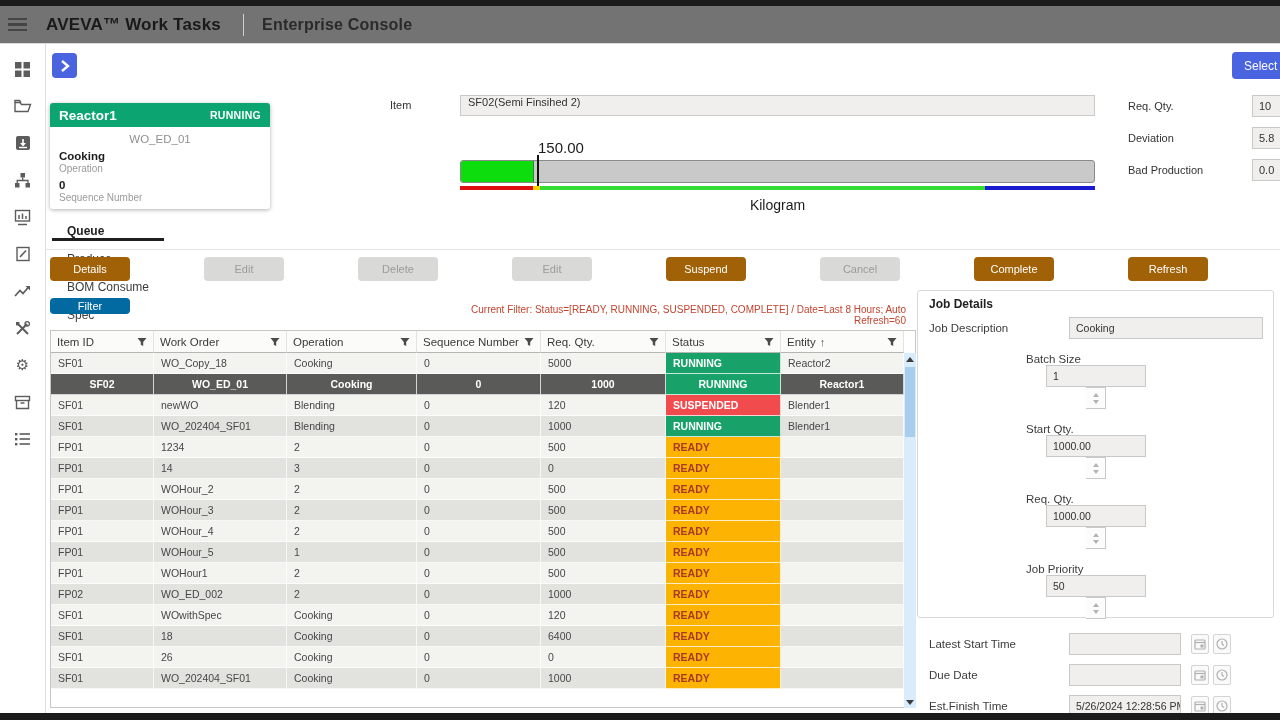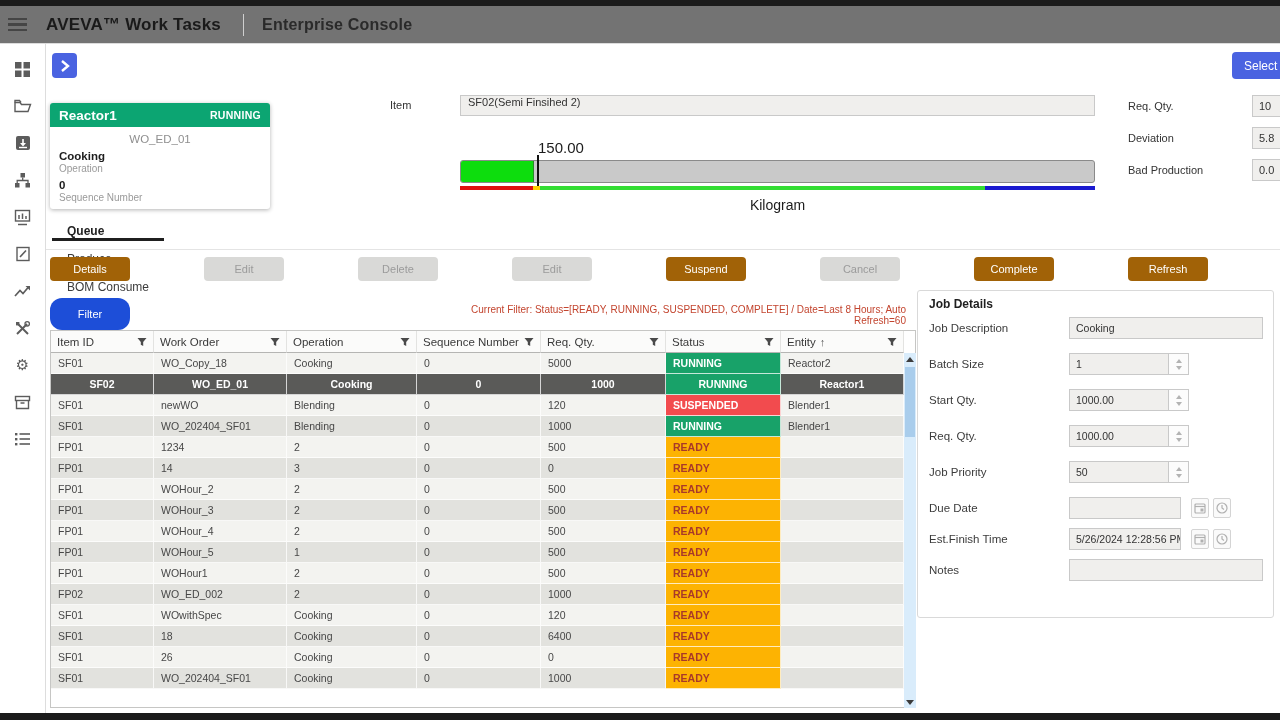--- a/index.html
+++ b/index.html
@@ -64,21 +64,21 @@
   .tab-sep { width:1px; background:#cfcfcf; margin:4px 0 7px 0; }
   #tabs-underline { position:absolute; left:0px; top:205px; width:1234px; height:1px; background:#e4e4e4; }
 
   
   #actions { position:absolute; left:4px; top:213px; width:1158px; height:24px; display:flex; justify-content:space-between; }
   .action-btn { width:80px; height:24px; border:none; border-radius:4px; font-size:11px; cursor:pointer; font-family:"Liberation Sans",sans-serif; }
   .action-btn.enabled { background:#a16207; color:#fff; }
   .action-btn.disabled { background:#d9d9d7; color:#9b9b9b; cursor:default; }
 
   
-  #filter-btn { position:absolute; left:4px; top:254px; width:80px; height:32px; background:#1d4ed8; color:#fff; border:none; border-radius:12px; font-size:11px; cursor:pointer; font-family:"Liberation Sans",sans-serif; }
+  #filter-btn { position:absolute; left:4px; top:254px; width:80px; height:16px; background:#0369a1; color:#fff; border:none; border-radius:4px; font-size:11px; cursor:pointer; font-family:"Liberation Sans",sans-serif; }
   #current-filter { position:absolute; left:400px; top:260px; width:460px; text-align:right; font-size:10px; color:#c3452f; }
 
   
   #grid-wrap { position:absolute; left:4px; top:286px; width:866px; height:378px; border:1px solid #c6c6c4; background:#fff; }
   #grid { position:absolute; left:0; top:0; width:853px; }
   .tr { display:grid; grid-template-columns:103px 133px 130px 124px 125px 115px 123px; }
   .th { height:22px; background:#fbfbfa; border-bottom:1px solid #b5b5b3; border-right:1px solid #e3e3e1; display:flex; align-items:center; justify-content:space-between; padding:0 6px; font-size:11.5px; color:#3a3a3a; }
   .td { height:21px; font-size:10.5px; color:#474747; line-height:21px; padding:0 7px; border-right:1px solid rgba(255,255,255,.75); border-bottom:1px solid rgba(255,255,255,.75); overflow:hidden; white-space:nowrap; }
   .tr.odd .td { background:#f3f3f0; }
   .tr.even .td { background:#e2e2de; }
@@ -94,21 +94,21 @@
   .scroll-arrow { position:absolute; left:0; width:12px; height:12px; display:flex; align-items:center; justify-content:center; }
   .scroll-arrow.up { top:0; } .scroll-arrow.down { bottom:0; }
   .tri-up { width:0; height:0; border-left:4px solid transparent; border-right:4px solid transparent; border-bottom:5px solid #3c3c3c; }
   .tri-down { width:0; height:0; border-left:4px solid transparent; border-right:4px solid transparent; border-top:5px solid #3c3c3c; }
   #vthumb { position:absolute; left:1px; top:14px; width:10px; height:70px; background:#a9cdec; }
 
   
   #job-panel { position:absolute; left:871px; top:246px; width:357px; height:328px; background:#fff; border:1px solid #d9d9d9; border-radius:3px; padding:6px 10px 0 11px; }
   #job-title { font-size:12px; font-weight:bold; color:#1f1f1f; margin-bottom:6px; }
   .job-row { display:flex; align-items:center; }
-  .job-row.mtext { margin-bottom:14px; } .job-row.mnum { margin-bottom:14px; } .job-row.mdate { margin-bottom:9px; }
+  .job-row.mtext { margin-bottom:14px; } .job-row.mnum { margin-bottom:14px;flex-direction:column; } .job-row.mdate { margin-bottom:9px; }
   .job-label { width:140px; font-size:11.5px; color:#3c3c3c; flex:none; }
   .job-input { height:22px; background:#f0efed; border:1px solid #c9c9c9; font-size:10.5px; color:#333; line-height:20px; padding:0 6px; overflow:hidden; white-space:nowrap; }
   .w-text { width:195px; } .w-num { width:100px; } .w-date { width:112px; }
   .spin { width:20px; height:22px; border:1px solid #c9c9c9; border-left:none; background:#fcfcfc; display:flex; flex-direction:column; align-items:center; justify-content:center; gap:3px; cursor:pointer; }
   .spin-up { width:0;height:0;border-left:3.5px solid transparent;border-right:3.5px solid transparent;border-bottom:4px solid #b3b3b3; }
   .spin-dn { width:0;height:0;border-left:3.5px solid transparent;border-right:3.5px solid transparent;border-top:4px solid #b3b3b3; }
   .date-icons { display:flex; gap:4px; margin-left:10px; }
   .mini-icon { width:18px; height:20px; border:1px solid #d4d4d4; border-radius:2px; background:#fafafa; display:flex; align-items:center; justify-content:center; color:#b0b0b0; cursor:pointer; }
 
   .funnel { flex:none; cursor:pointer; }
@@ -550,20 +550,39 @@
           </div>
           <div class="job-row mnum">
             <div class="job-label">Job Priority</div>
             <div class="job-input w-num">50</div>
             <div class="spin">
               <div class="spin-up"></div>
               <div class="spin-dn"></div>
             </div>
           </div>
           <div class="job-row mdate">
+            <div class="job-label">Latest Start Time</div>
+            <div class="job-input w-date"></div>
+            <div class="date-icons">
+              <div class="mini-icon">
+                <svg width="12" height="12" viewBox="0 0 12 12">
+                  <rect x="1" y="2" width="10" height="9" rx="1" fill="none" stroke="#b0b0b0" stroke-width="1.2"></rect>
+                  <line x1="1" y1="4.5" x2="11" y2="4.5" stroke="#b0b0b0" stroke-width="1.2"></line>
+                  <rect x="6.5" y="6.5" width="3" height="3" fill="#b0b0b0"></rect>
+                </svg>
+              </div>
+              <div class="mini-icon">
+                <svg width="12" height="12" viewBox="0 0 12 12">
+                  <circle cx="6" cy="6" r="5" fill="none" stroke="#b0b0b0" stroke-width="1.2"></circle>
+                  <polyline points="6,3 6,6 8,7.5" fill="none" stroke="#b0b0b0" stroke-width="1.2"></polyline>
+                </svg>
+              </div>
+            </div>
+          </div>
+          <div class="job-row mdate">
             <div class="job-label">Due Date</div>
             <div class="job-input w-date"></div>
             <div class="date-icons">
               <div class="mini-icon">
                 <svg width="12" height="12" viewBox="0 0 12 12">
                   <rect x="1" y="2" width="10" height="9" rx="1" fill="none" stroke="#b0b0b0" stroke-width="1.2"></rect>
                   <line x1="1" y1="4.5" x2="11" y2="4.5" stroke="#b0b0b0" stroke-width="1.2"></line>
                   <rect x="6.5" y="6.5" width="3" height="3" fill="#b0b0b0"></rect>
                 </svg>
               </div>

